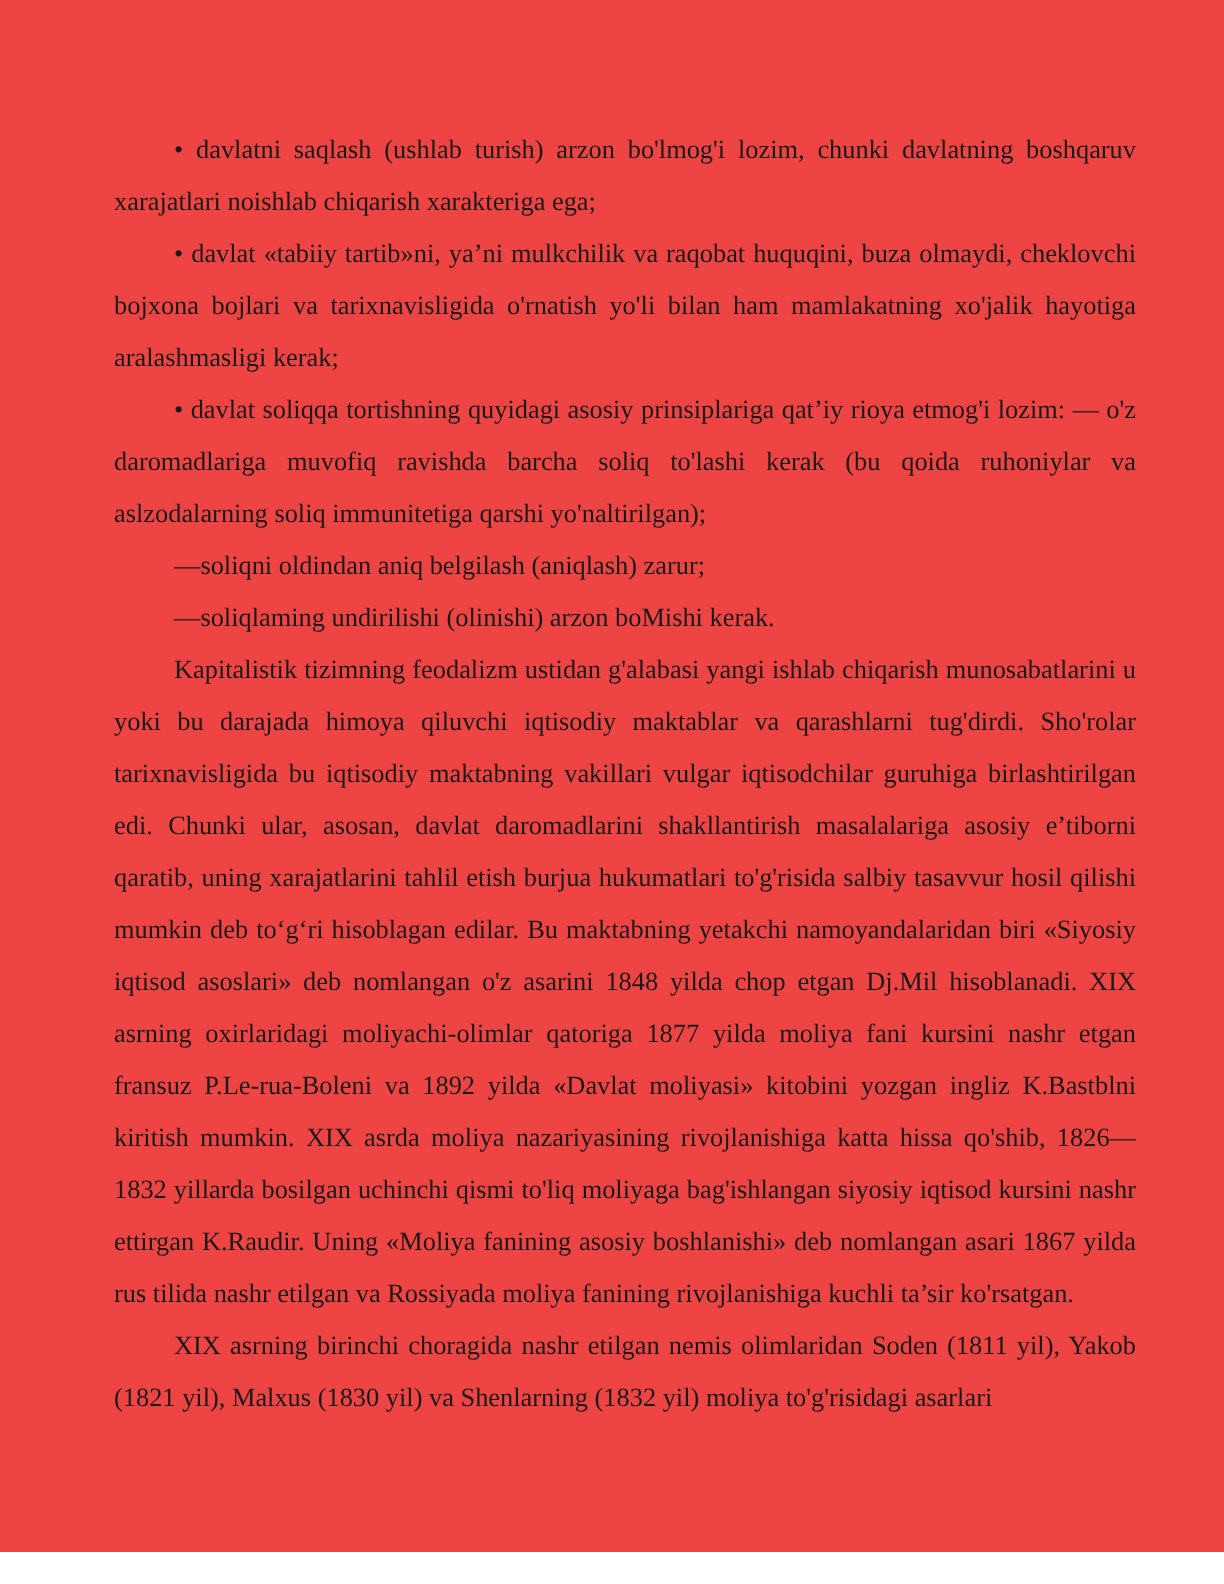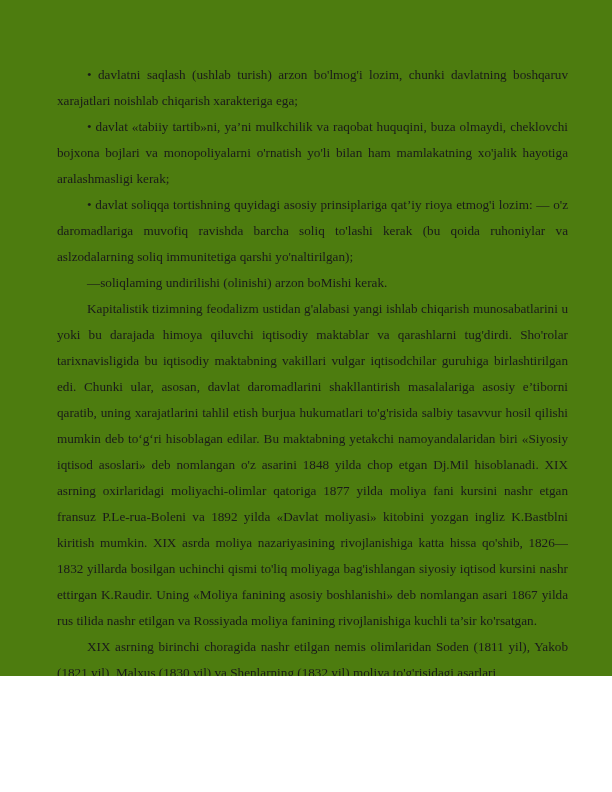--- a/index.html
+++ b/index.html
@@ -10,22 +10,22 @@
   }
 
   body {
     font-family: "Liberation Serif", "DejaVu Serif", serif;
     color: #1a1a1a;
   }
 
   .page {
     position: relative;
     width: 612px;
-    height: 676px;
-    background: #4d7c0f;
+    height: 776px;
+    background: #ef4444;
     overflow: hidden;
     box-sizing: border-box;
   }
 
   .text-column {
     position: absolute;
     left: 57px;
     top: 62px;
     width: 511px;
   }
@@ -57,24 +57,25 @@
   }
 </style>
 </head>
 <body>
 
 <div class="page">
   <div class="text-column">
 
     <p class="para indent">• davlatni saqlash (ushlab turish) arzon bo'lmog'i lozim, chunki davlatning boshqaruv xarajatlari noishlab chiqarish xarakteriga ega;</p>
 
-    <p class="para indent">• davlat «tabiiy tartib»ni, ya’ni mulkchilik va raqobat huquqini, buza olmaydi, cheklovchi bojxona bojlari va monopoliyalarni o'rnatish yo'li bilan ham mamlakatning xo'jalik hayotiga aralashmasligi kerak;</p>
+    <p class="para indent">• davlat «tabiiy tartib»ni, ya’ni mulkchilik va raqobat huquqini, buza olmaydi, cheklovchi bojxona bojlari va tarixnavisligida o'rnatish yo'li bilan ham mamlakatning xo'jalik hayotiga aralashmasligi kerak;</p>
 
     <p class="para indent">• davlat soliqqa tortishning quyidagi asosiy prinsiplariga qat’iy rioya etmog'i lozim: — o'z daromadlariga muvofiq ravishda barcha soliq to'lashi kerak (bu qoida ruhoniylar va aslzodalarning soliq immunitetiga qarshi yo'naltirilgan);</p>
 
+    <p class="para dash-item">—soliqni oldindan aniq belgilash (aniqlash) zarur;</p>
 
 
     <p class="para dash-item">—soliqlaming undirilishi (olinishi) arzon boMishi kerak.</p>
 
     <p class="para indent">Kapitalistik tizimning feodalizm ustidan g'alabasi yangi ishlab chiqarish munosabatlarini u yoki bu darajada himoya qiluvchi iqtisodiy maktablar va qarashlarni tug'dirdi. Sho'rolar tarixnavisligida bu iqtisodiy maktabning vakillari vulgar iqtisodchilar guruhiga birlashtirilgan edi. Chunki ular, asosan, davlat daromadlarini shakllantirish masalalariga asosiy e’tiborni qaratib, uning xarajatlarini tahlil etish burjua hukumatlari to'g'risida salbiy tasavvur hosil qilishi mumkin deb to‘g‘ri hisoblagan edilar. Bu maktabning yetakchi namoyandalaridan biri «Siyosiy iqtisod asoslari» deb nomlangan o'z asarini 1848 yilda chop etgan Dj.Mil hisoblanadi. XIX asrning oxirlaridagi moliyachi-olimlar qatoriga 1877 yilda moliya fani kursini nashr etgan fransuz P.Le-rua-Boleni va 1892 yilda «Davlat moliyasi» kitobini yozgan ingliz K.Bastblni kiritish mumkin. XIX asrda moliya nazariyasining rivojlanishiga katta hissa qo'shib, 1826—1832 yillarda bosilgan uchinchi qismi to'liq moliyaga bag'ishlangan siyosiy iqtisod kursini nashr ettirgan K.Raudir. Uning «Moliya fanining asosiy boshlanishi» deb nomlangan asari 1867 yilda rus tilida nashr etilgan va Rossiyada moliya fanining rivojlanishiga kuchli ta’sir ko'rsatgan.</p>
 
     <p class="para indent">XIX     asrning birinchi choragida nashr etilgan nemis olimlaridan Soden (1811 yil), Yakob (1821 yil), Malxus (1830 yil) va Shenlarning (1832 yil) moliya to'g'risidagi asarlari</p>
 
   </div>
 </div>

